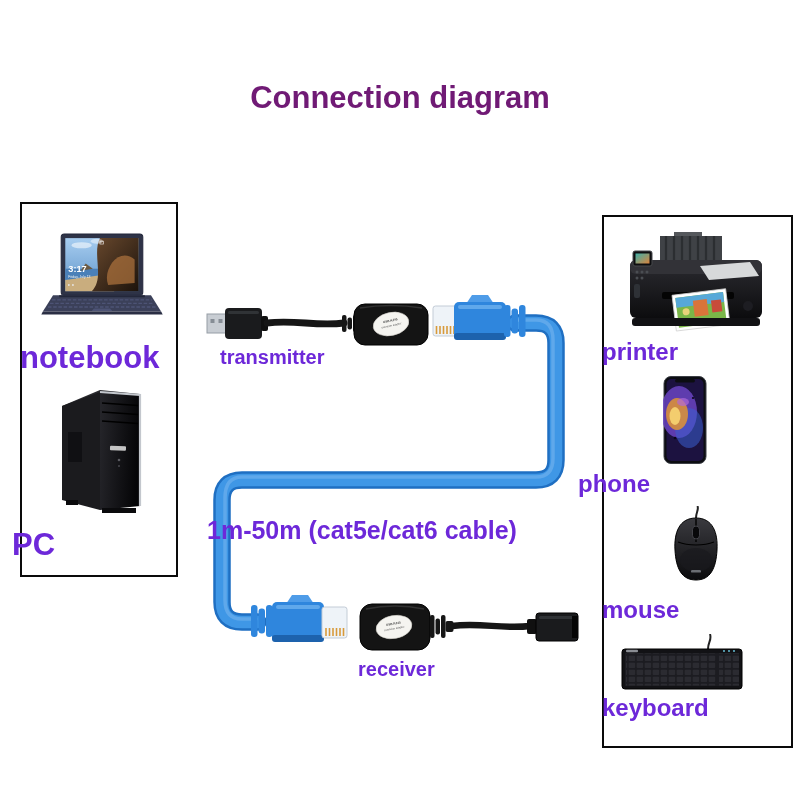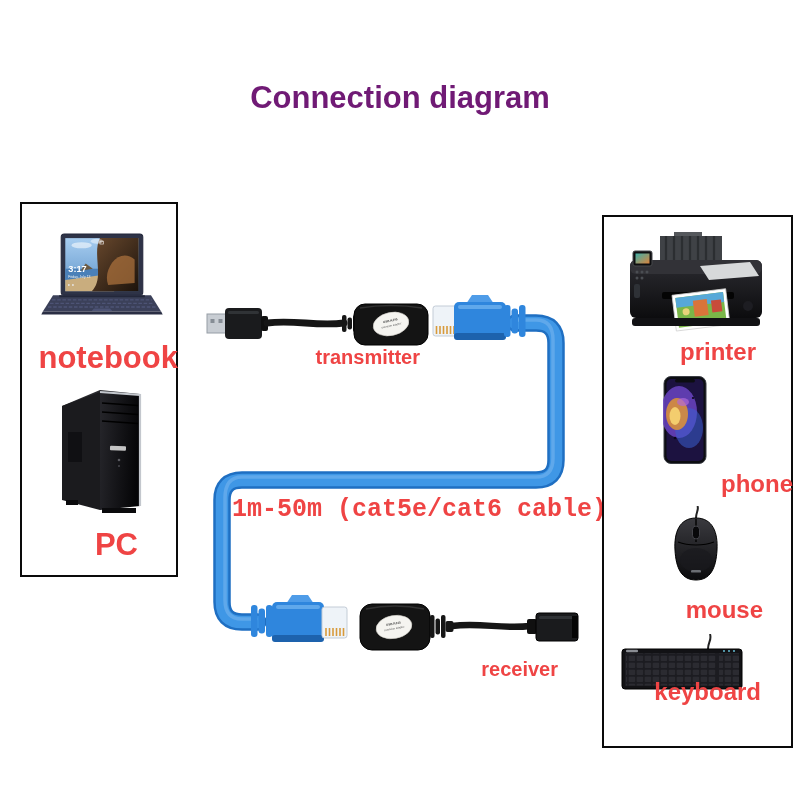--- a/index.html
+++ b/index.html
@@ -3,21 +3,21 @@
 <meta charset="utf-8">
 <style>
   html,body{margin:0;padding:0;background:#fff;}
   .canvas{position:relative;width:800px;height:800px;background:#ffffff;
           font-family:"Liberation Sans",sans-serif;color:#111;overflow:hidden;}
   .title{position:absolute;left:0;top:80px;width:800px;text-align:center;
          font-size:31px;font-weight:700;color:#701a75;}
   .device-box{position:absolute;border:2.5px solid #0a0a0a;background:#fff;box-sizing:border-box;}
   .box-left{left:20px;top:202px;width:158px;height:375px;}
   .box-right{left:602px;top:215px;width:191px;height:533px;}
-  .lbl{position:absolute;text-align:right;font-weight:600;color:#ef4444;white-space:nowrap;}
+  .lbl{position:absolute;text-align:left;font-weight:600;color:#6d28d9;white-space:nowrap;}
   .lbl-big{font-size:31px;}
   .lbl-mid{font-size:20px;}
   .lbl-sm{font-size:24px;}
   .lbl-cable{font-size:25px;font-weight:700;}
   .illus{position:absolute;}
   svg{display:block;}
   .overlay{position:absolute;left:0;top:0;pointer-events:none;}
 </style>
 </head>
 <body>
@@ -180,21 +180,21 @@
       </g>
       <path d="M452 626 C480 622 502 629.5 530 626" fill="none" stroke="#161616" stroke-width="6.5" stroke-linecap="round"></path>
       <rect x="527" y="619" width="10" height="15" rx="2" fill="#101010"></rect>
       <rect x="536" y="613" width="42" height="28" rx="3" fill="#1a1b1d" stroke="#000" stroke-width="1"></rect>
       <rect x="539" y="616" width="34" height="3" rx="1.5" fill="#3a3d42" opacity="0.7"></rect>
       <rect x="572" y="616" width="6" height="22" fill="#050505"></rect>
     </g>
   </svg>
 
   <div class="lbl lbl-mid" style="left:220px;top:346px;width:200px;">transmitter</div>
-  <div class="lbl lbl-cable" style="left:207px;top:495px;width:400px;font-family:Liberation Mono, monospace;">1m-50m (cat5e/cat6 cable)</div>
+  <div class="lbl lbl-cable" style="left:207px;top:516px;width:400px;">1m-50m (cat5e/cat6 cable)</div>
   <div class="lbl lbl-mid" style="left:358px;top:658px;width:200px;">receiver</div>
 
   <div class="device-box box-right"></div>
 
   <svg class="illus" style="left:622px;top:232px;" width="150" height="104" viewBox="0 0 150 104">
     <defs>
       <linearGradient id="prbody" x1="0" y1="0" x2="0" y2="1">
         <stop offset="0" stop-color="#2c2c31"></stop>
           <stop offset="1" stop-color="#0c0c0e"></stop>
       </linearGradient>
@@ -249,21 +249,21 @@
       <ellipse cx="16" cy="36" rx="18" ry="26" fill="#6a44c2" opacity="0.85"></ellipse>
       <ellipse cx="26" cy="52" rx="14" ry="20" fill="#3a5ed0" opacity="0.55"></ellipse>
       <ellipse cx="14" cy="38" rx="11" ry="16" fill="#d88f3c" opacity="0.9"></ellipse>
       <ellipse cx="12" cy="40" rx="5.5" ry="9" fill="#f3cd6e"></ellipse>
       <ellipse cx="20" cy="26" rx="6" ry="4" fill="#b06ad8" opacity="0.7"></ellipse>
       <circle cx="30" cy="22" r="1.1" fill="#0a0618"></circle>
       <circle cx="12" cy="62" r="1.3" fill="#0a0618"></circle>
     </g>
     <rect x="12" y="3" width="20" height="3.4" rx="1.7" fill="#0c0d12"></rect>
   </svg>
-  <div class="lbl lbl-sm" style="left:602px;top:470px;width:191px;">phone</div>
+  <div class="lbl lbl-sm" style="left:578px;top:470px;width:191px;">phone</div>
 
   <svg class="illus" style="left:666px;top:506px;" width="60" height="80" viewBox="0 0 60 80">
     <defs>
       <linearGradient id="mouseg" x1="0" y1="0" x2="0" y2="1">
         <stop offset="0" stop-color="#3a3a3f"></stop>
           <stop offset="1" stop-color="#0b0b0d"></stop>
       </linearGradient>
     </defs>
     <path d="M30 12 C30 6 33 4 31.5 0" fill="none" stroke="#222" stroke-width="2"></path>
     <path d="M30 12 C13 12 8 27 9 44 C10 63 16 74 30 74 C44 74 50 63 51 44 C52 27 47 12 30 12 Z" fill="url(#mouseg)" stroke="#000" stroke-width="1"></path>
@@ -284,15 +284,15 @@
     <path d="M88 15 C88 8 92 6 90 0" fill="none" stroke="#222" stroke-width="2"></path>
     <rect x="2" y="15" width="120" height="40" rx="3" fill="#121215" stroke="#000" stroke-width="1"></rect>
     <rect x="5" y="19" width="114" height="33" fill="#1c1c21"></rect>
     <rect x="6" y="19.5" width="90" height="32" fill="url(#keys)"></rect>
     <rect x="99" y="19.5" width="20" height="32" fill="url(#keys)"></rect>
     <rect x="6" y="15.8" width="12" height="2.4" rx="1" fill="#8a8d93"></rect>
     <circle cx="104" cy="17" r="0.9" fill="#6fd0e8"></circle>
       <circle cx="109" cy="17" r="0.9" fill="#6fd0e8"></circle>
       <circle cx="114" cy="17" r="0.9" fill="#6fd0e8"></circle>
   </svg>
-  <div class="lbl lbl-sm" style="left:602px;top:678px;width:159px;">keyboard</div>
+  <div class="lbl lbl-sm" style="left:602px;top:694px;width:159px;">keyboard</div>
 
 </div>
 
 </body></html>

